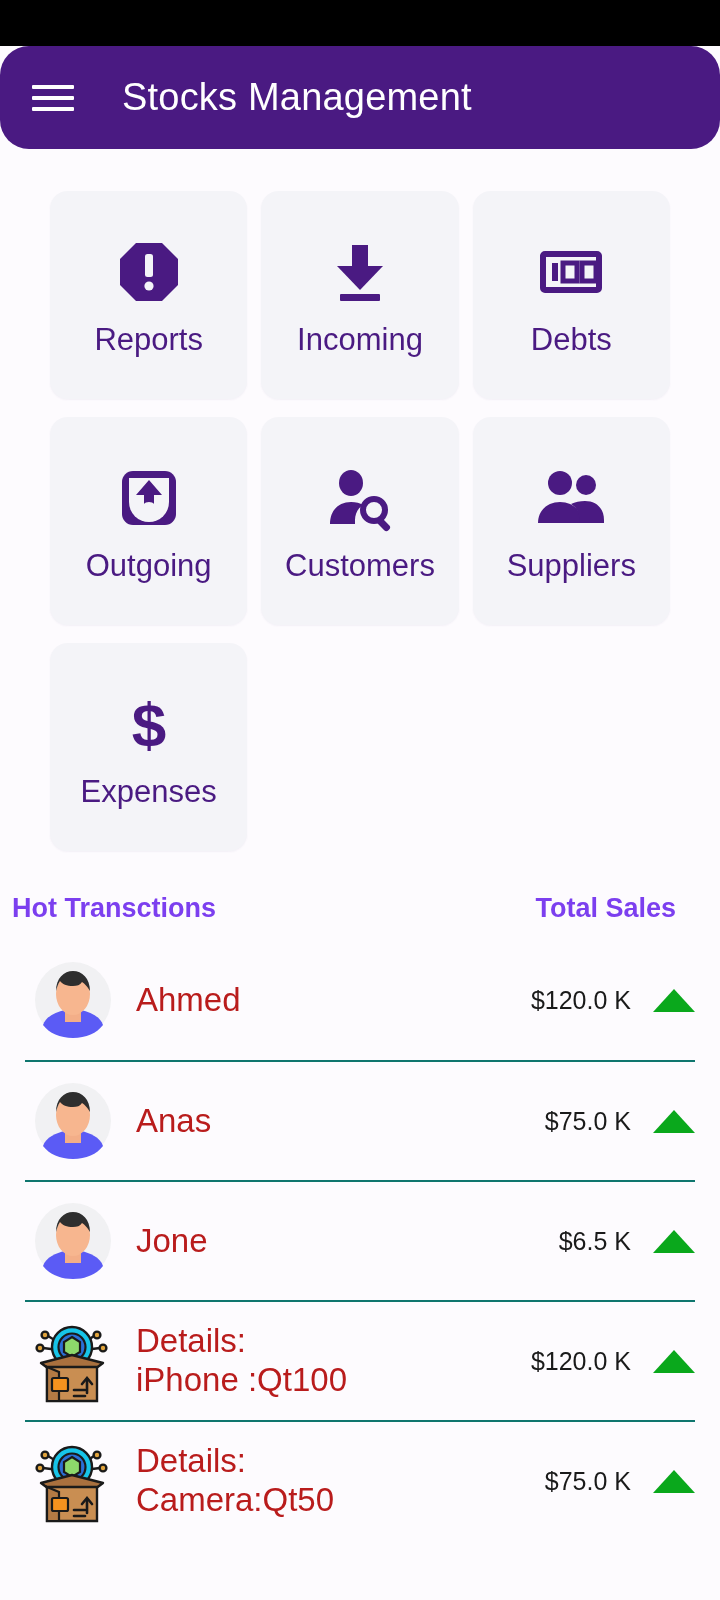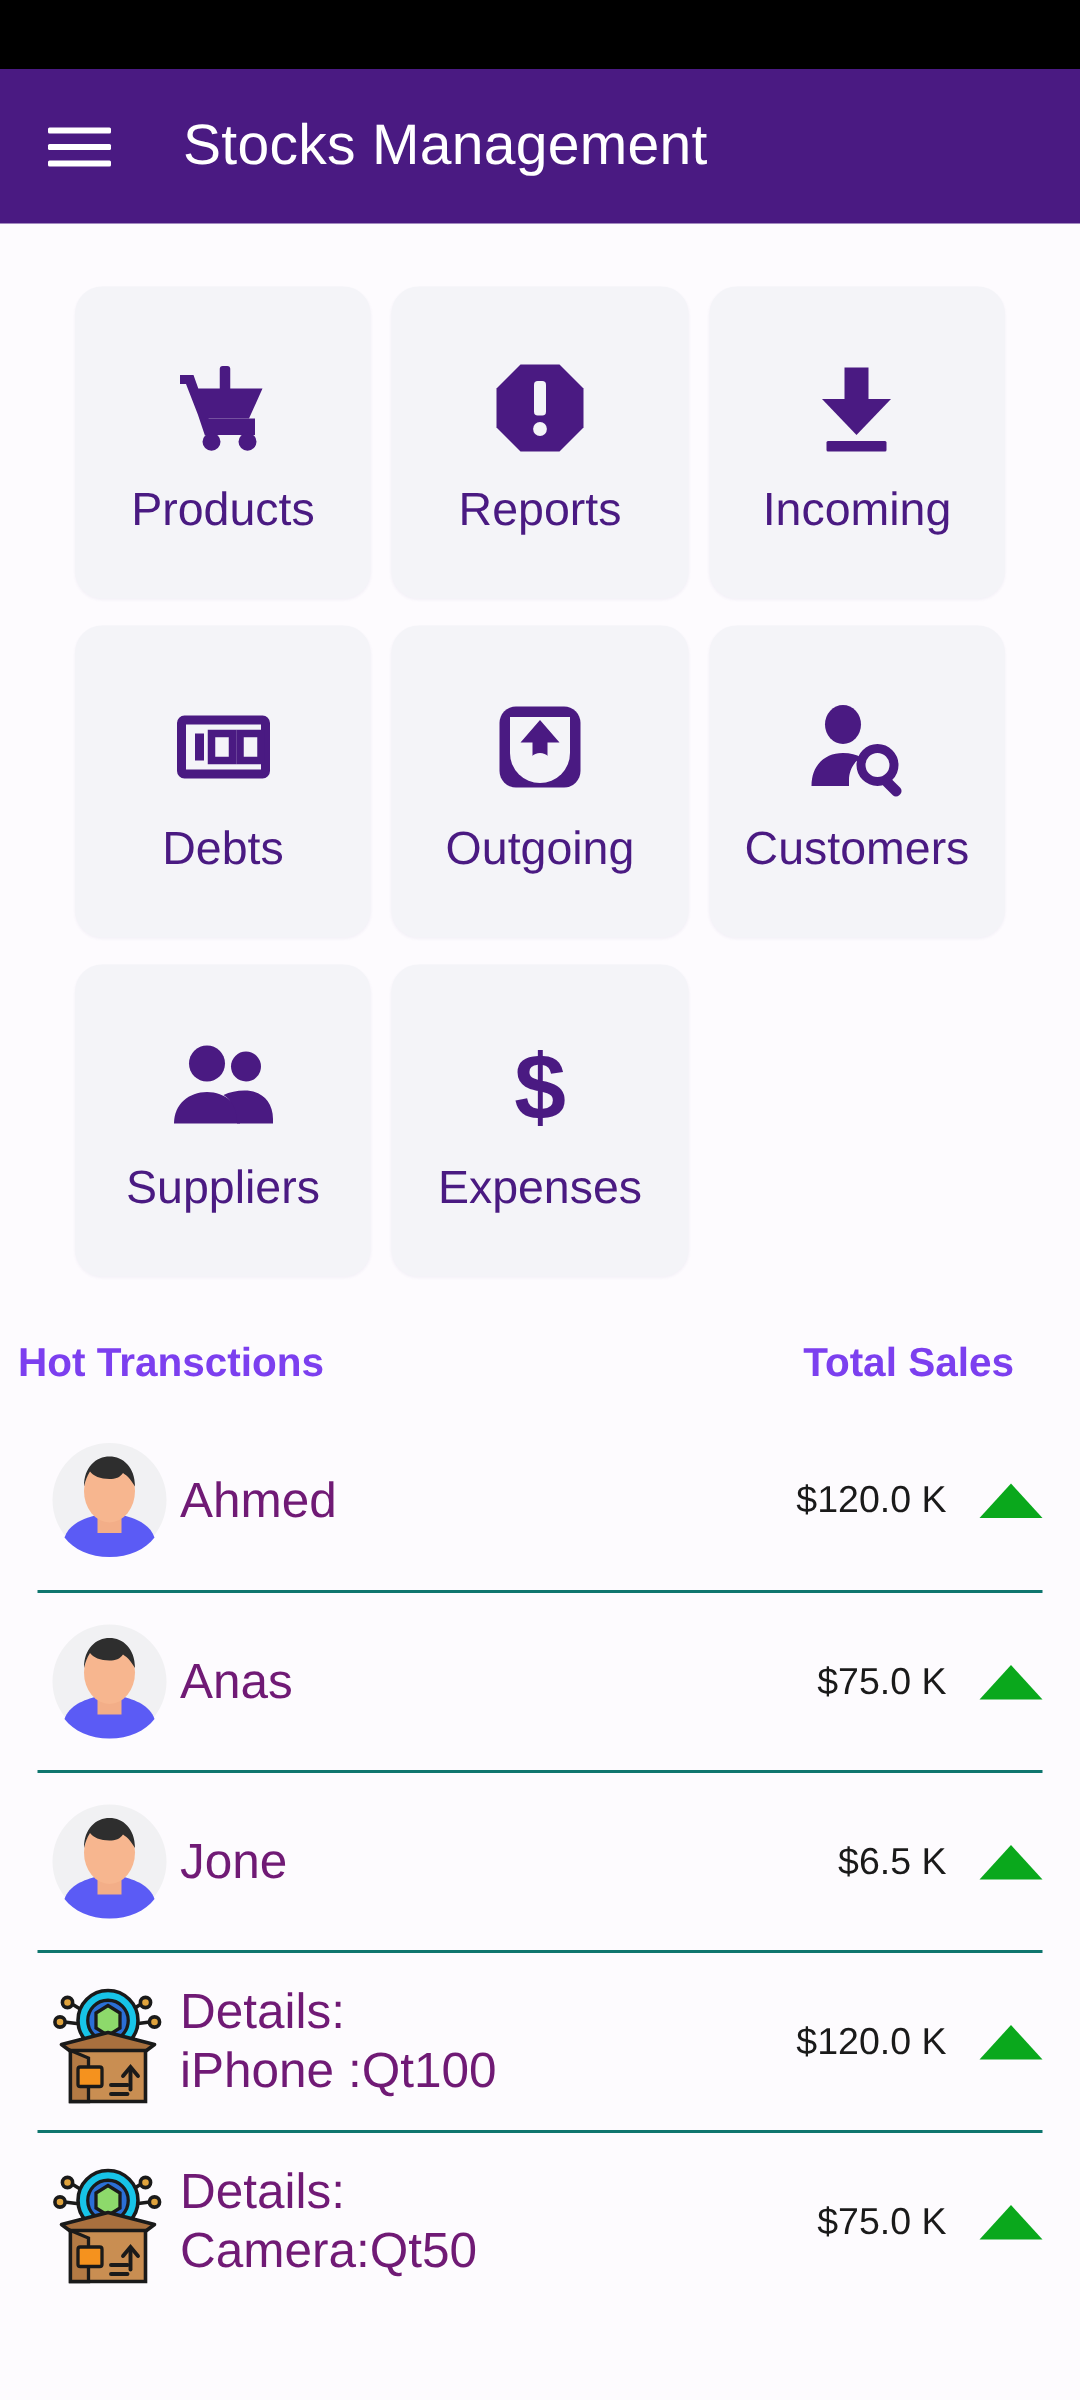--- a/index.html
+++ b/index.html
@@ -13,20 +13,21 @@
   #app { width:720px; height:1600px; position:relative; background:#FDFBFE; }
 
   
   .statusbar { height:46px; background:#000000; width:100%; }
 
   
   .appbar {
     height:103px; background:#4A1A82;
     display:flex; align-items:center;
     padding-left:32px;
+    border-radius:29px;
   }
   .hamburger {
     width:42px; height:32px;
     display:flex; flex-direction:column; justify-content:center; gap:7px;
     cursor:pointer; flex:0 0 auto;
   }
   .hamburger span { display:block; height:4px; background:#ffffff; border-radius:1px; width:100%; }
   .appbar-title {
     color:#ffffff; font-size:38px; font-weight:400;
     margin-left:48px; letter-spacing:0.2px; white-space:nowrap;
@@ -74,22 +75,22 @@
     border-top:2px solid #0f766e;
     cursor:pointer;
   }
   .row:first-child { border-top:none; }
   .row .avatar-wrap {
     width:95px; height:95px; flex:0 0 auto;
     display:flex; align-items:center; justify-content:center;
   }
   .row .avatar-wrap svg { display:block; }
   .row .row-label {
-    flex:1 1 auto; 
-    font-size:33px; color:#701a75; line-height:1.18;
+    flex:1 1 auto; margin-left:16px;
+    font-size:33px; color:#b91c1c; line-height:1.18;
     white-space:pre-line;
   }
   .row .row-value {
     font-size:25px; color:#1a1a1a; white-space:nowrap;
     margin-right:22px;
   }
   .row .trend { width:42px; flex:0 0 auto; display:flex; align-items:center; justify-content:center; }
   .tri-up {
     width:0; height:0;
     border-left:21px solid transparent;
@@ -109,33 +110,20 @@
       <span></span>
       <span></span>
       <span></span>
     </div>
     <div class="appbar-title">Stocks Management</div>
   </div>
 
   <div class="grid-wrap">
     <div class="grid">
 
-      <div class="tile">
-        <div class="ico">
-          <svg width="72" height="72" viewBox="0 0 72 72" fill="#4A1A82">
-            <rect x="33.5" y="8" width="7" height="17" rx="2"></rect>
-            <circle cx="37" cy="30.5" r="3.8"></circle>
-            <path d="M7 14 h9 l3.2 9 H62 l-9 20 H26 l1.6 5 H57 v6 H23.5 l-4.6-13.6 L11 20 H7 z"></path>
-            <path d="M24 43 h33 v6 H25.5 z"></path>
-            <circle cx="28" cy="58.5" r="6"></circle>
-            <circle cx="52" cy="58.5" r="6"></circle>
-          </svg>
-        </div>
-        <div class="tile-label">Products</div>
-      </div>
 
 
       <div class="tile">
         <div class="ico">
           <svg width="72" height="72" viewBox="0 0 72 72">
             <polygon points="23,7 49,7 65,23 65,49 49,65 23,65 7,49 7,23" fill="#4A1A82"></polygon>
             <rect x="32" y="18" width="8" height="23" rx="2.5" fill="#F4F4F8"></rect>
             <circle cx="36" cy="50" r="4.6" fill="#F4F4F8"></circle>
           </svg>
         </div>

